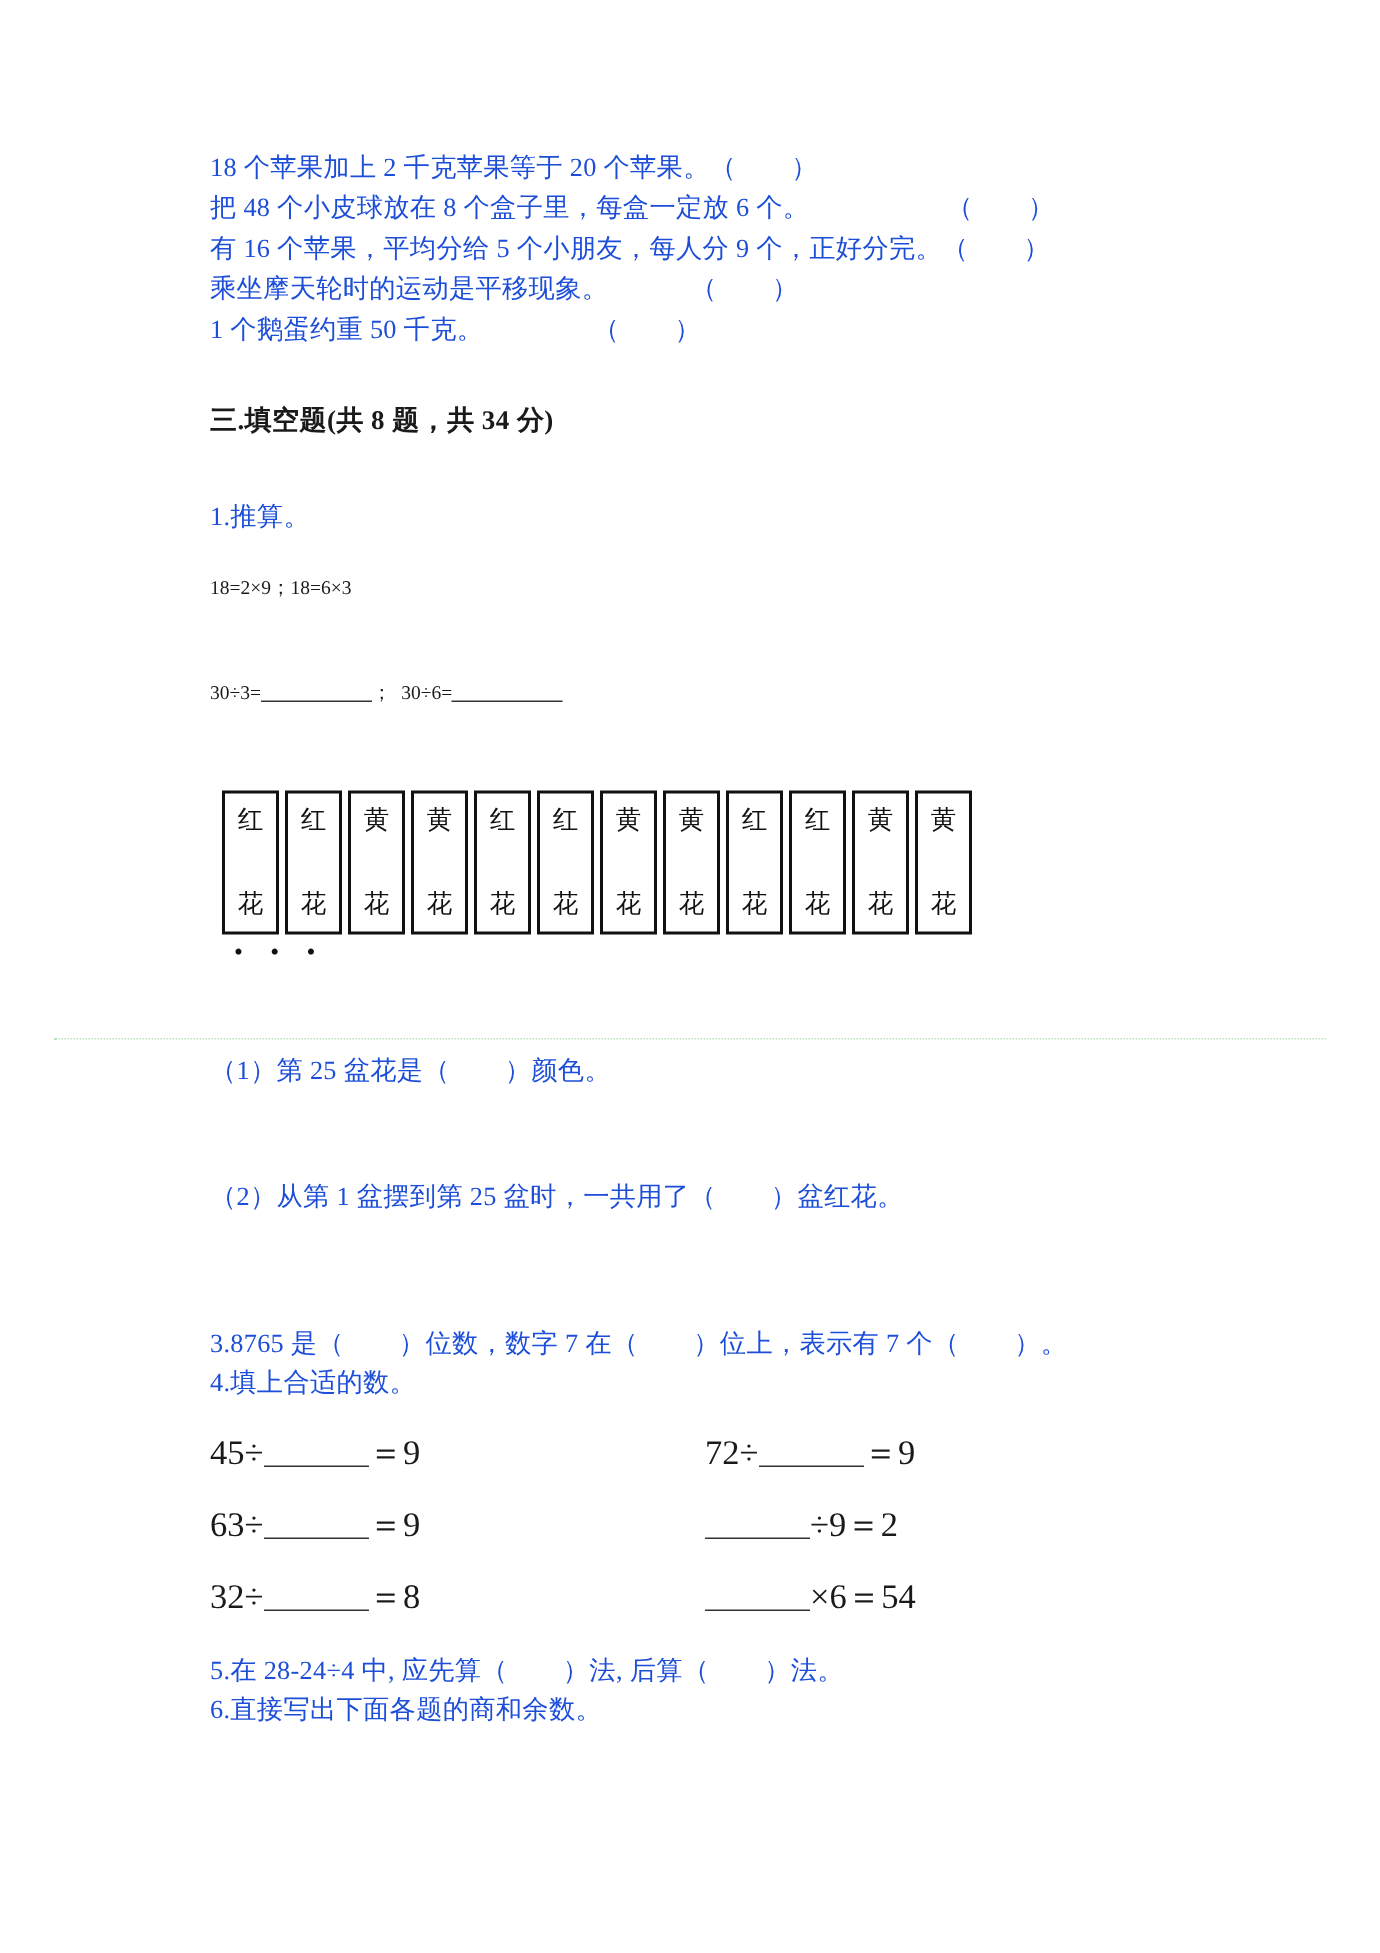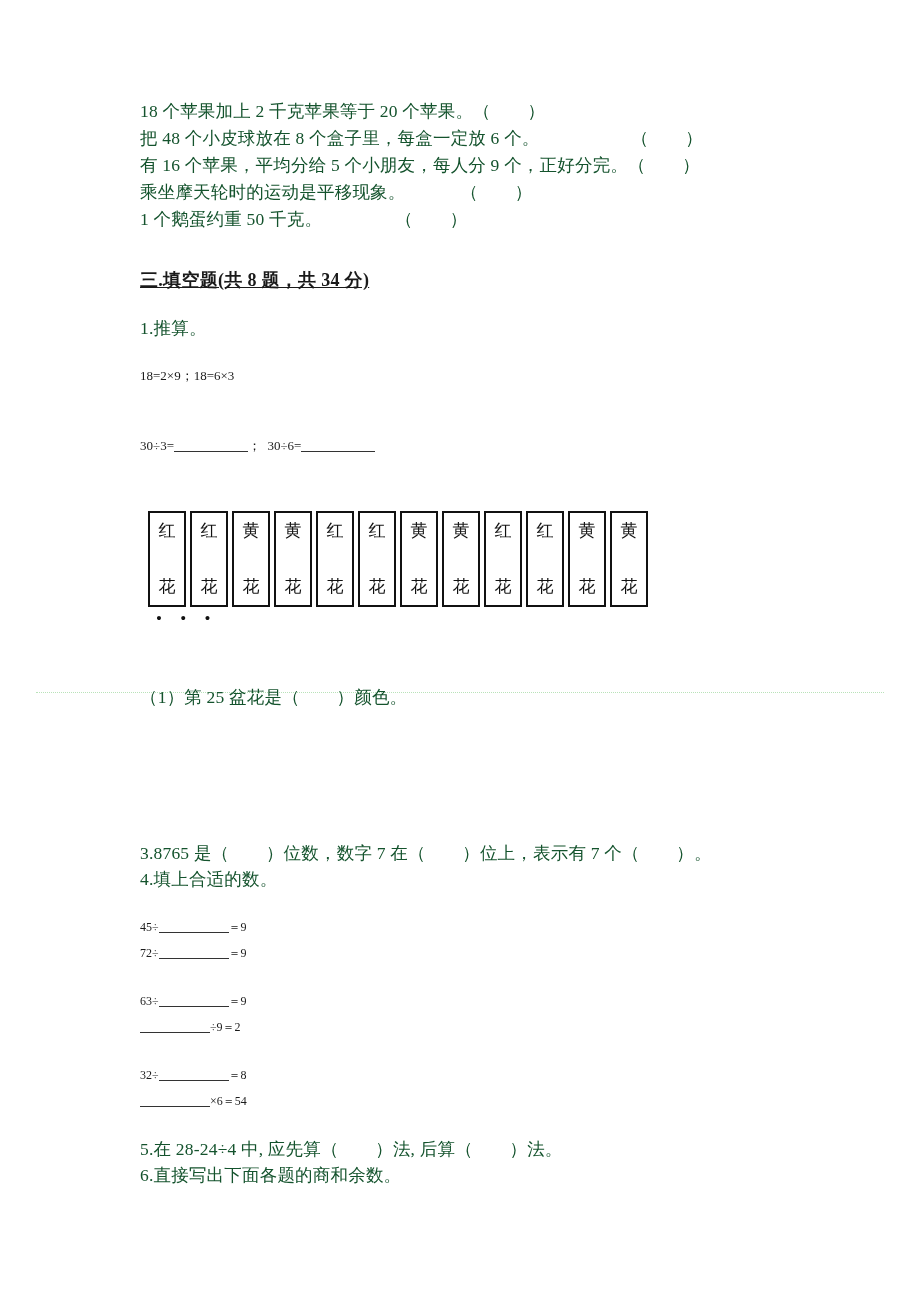--- a/index.html
+++ b/index.html
@@ -26,64 +26,62 @@
     left: 140px;
     top: 98px;
     width: 660px;
   }
 
   
   .line {
     font-size: 17.5px;
     line-height: 26px;
     white-space: pre;
-    color: #14532d;
+    color: #1d4ed8;
     letter-spacing: 0.2px;
   }
 
   
   .tf-block .line {
     line-height: 27px;
     margin: 0;
   }
 
   
   .section-head {
     font-size: 18px;
     font-weight: bold;
     line-height: 26px;
     margin-top: 34px;
-    margin-bottom: 0;
+    margin-bottom: 16px;
     white-space: pre;
     letter-spacing: 0.3px;
-    text-decoration: underline;
   }
 
   
   .gap-sm  { height: 14px; }
   .gap-md  { height: 22px; }
   .gap-lg  { height: 30px; }
   .gap-xxl { height: 58px; }
 
   
   .math-row {
     font-size: 13px;
     line-height: 26px;
     white-space: pre;
     display: block;
   }
   .math-grid {
     display: block;
   }
   .math-grid .mg-line {
     display: flex;
-    font-size: 12px;
-    line-height: 26px;
-    white-space: pre;
-    flex-direction: column;
+    font-size: 23px;
+    line-height: 26px;
+    white-space: pre;
   }
   .math-grid .mg-col {
     width: 330px;
     white-space: pre;
   }
   .blank {
     display: inline-block;
     border-bottom: 1px solid #333;
     height: 16px;
     vertical-align: -2px;
@@ -226,20 +224,21 @@
     </div>
 
     <div class="ellipsis-dots">• • •</div>
 
     <div class="gap-xxl"></div>
 
     <div class="line">（1）第 25 盆花是（        ）颜色。</div>
 
     <div class="gap-xxl"></div>
 
+    <div class="line">（2）从第 1 盆摆到第 25 盆时，一共用了（        ）盆红花。</div>
 
     <div class="gap-xxl"></div>
     <div class="gap-sm"></div>
 
     <div class="line">3.8765 是（        ）位数，数字 7 在（        ）位上，表示有 7 个（        ）。</div>
 
     <div class="line">4.填上合适的数。</div>
 
     <div class="gap-md"></div>
 

